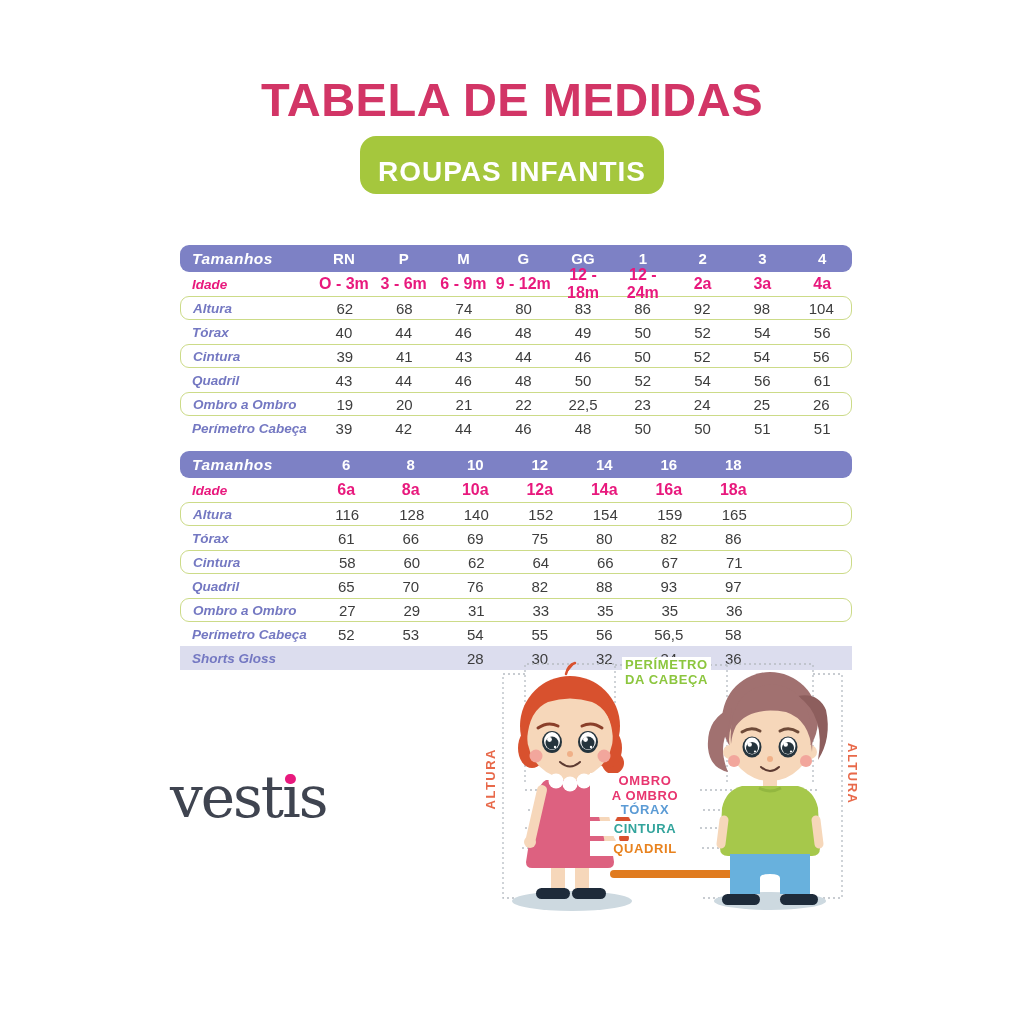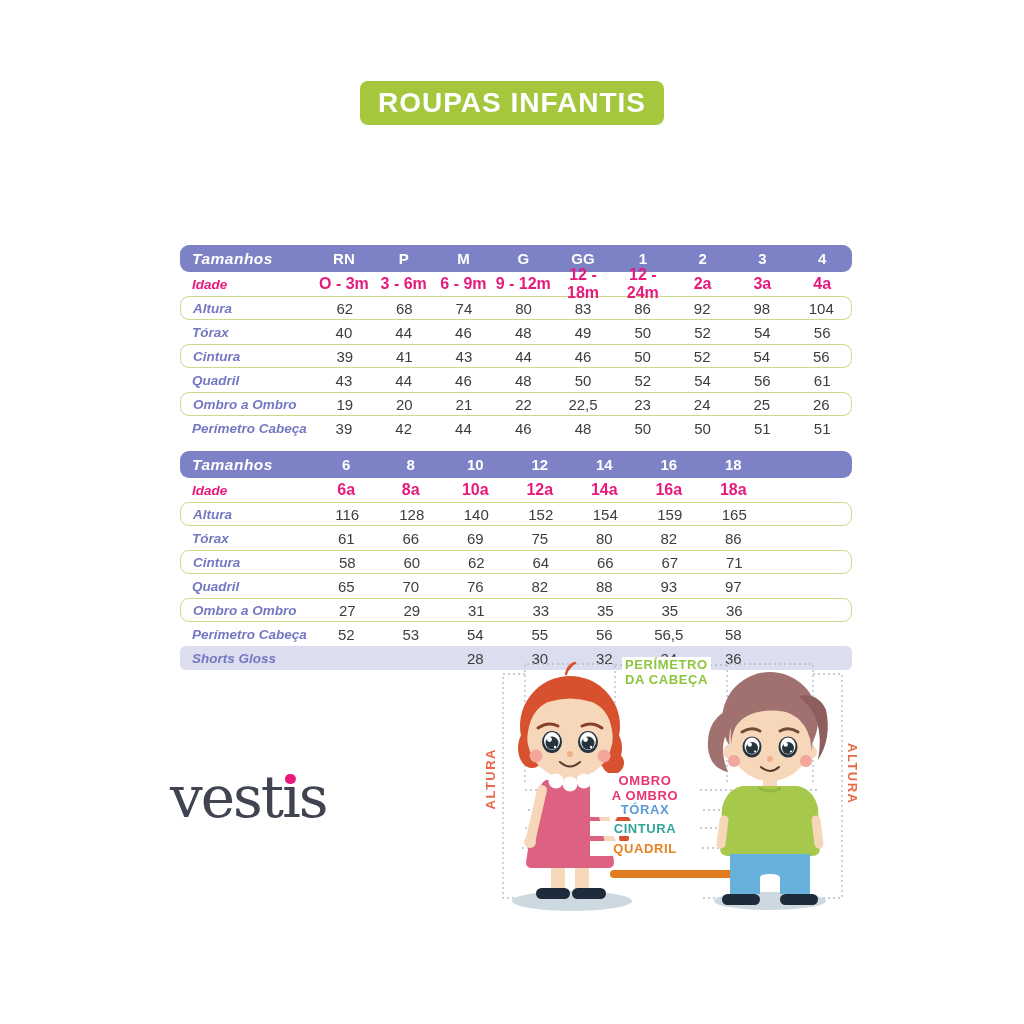--- a/index.html
+++ b/index.html
@@ -7,21 +7,21 @@
     width:1024px;height:1024px;background:#ffffff;position:relative;overflow:hidden;
     font-family:"Liberation Sans",sans-serif;
   }
   
   .header{position:absolute;top:72px;left:0;width:100%;text-align:center;}
   .title{
     margin:0;font-size:47px;font-weight:bold;letter-spacing:0.5px;
     color:var(--title_pink);
   }
   .badge{
-    display:inline-block;margin-top:9px;padding:6px 18px 6px 18px;border-radius:8px;
+    display:inline-block;margin-top:9px;padding:20px 18px 6px 18px;border-radius:16px;
     background:var(--badge_green);color:#ffffff;font-size:28px;font-weight:bold;letter-spacing:1px;
   }
   .desc{
     margin:14px auto 0 auto;max-width:540px;color:var(--desc_teal);
     font-size:17px;line-height:1.27;font-weight:600;
   }
   
   .tables{position:absolute;left:180px;top:245px;width:672px;}
   .size-table{width:672px;}
   .size-table + .size-table{margin-top:11px;}
@@ -34,21 +34,21 @@
   .label-cell{flex:0 0 122px;text-align:left;padding-left:12px;font-size:13.5px;font-style:italic;}
   .head-label{font-size:15.5px;letter-spacing:0.5px;}
   .size-table[data-table-index="0"] .cell:not(.label-cell){flex:1 1 0;}
   .size-table[data-table-index="1"] .cell:not(.label-cell){flex:0 0 64.5px;}
   .age-row{color:var(--age_pink);font-weight:bold;}
   .age-row .cell{font-size:16px;}
   .age-row .label-cell{font-size:13.5px;}
   .data-row{color:var(--value_gray);}
   .data-row .row-label{color:var(--label_purple);font-weight:bold;}
   .outlined{border:1.6px solid var(--row_outline);border-radius:9px;}
-  .highlight{background:var(--highlight_lavender);border-radius:6px;}
+  .highlight{background:var(--highlight_lavender);border-radius:0;}
   
   .brand{
     position:absolute;left:170px;top:768px;
     font-family:"DejaVu Serif","Liberation Serif",serif;
     font-size:58px;color:var(--brand_slate);letter-spacing:-2px;line-height:1;
   }
   .brand .i{position:relative;display:inline-block;}
   .brand .i::after{
     content:"";position:absolute;left:50%;transform:translateX(-50%);
     top:0.10em;width:0.175em;height:0.175em;border-radius:50%;background:var(--brand_dot);
@@ -78,20 +78,21 @@
   .bar{fill:var(--bar_orange);}
   .blush{fill:#f2a69c;} .eyedark{fill:#25343d;} .hl{fill:#ffffff;}
   .browg{stroke:#8a3f2a;} .browb{stroke:#6e4a38;}
   .mouth{stroke:#5c3a31;stroke-width:2;fill:none;stroke-linecap:round;}
   .nose{fill:#f0b088;}
 </style>
 </head>
 <body>
 
 <div class="header">
+  <h1 class="title">TABELA DE MEDIDAS</h1>
   <div><span class="badge">ROUPAS INFANTIS</span></div>
   <p class="desc">
     <br>
   </p>
 </div>
 
 <div class="tables">
   <section class="size-table" data-table-index="0">
       <div class="trow thead">
         <div class="cell label-cell head-label">Tamanhos</div>

